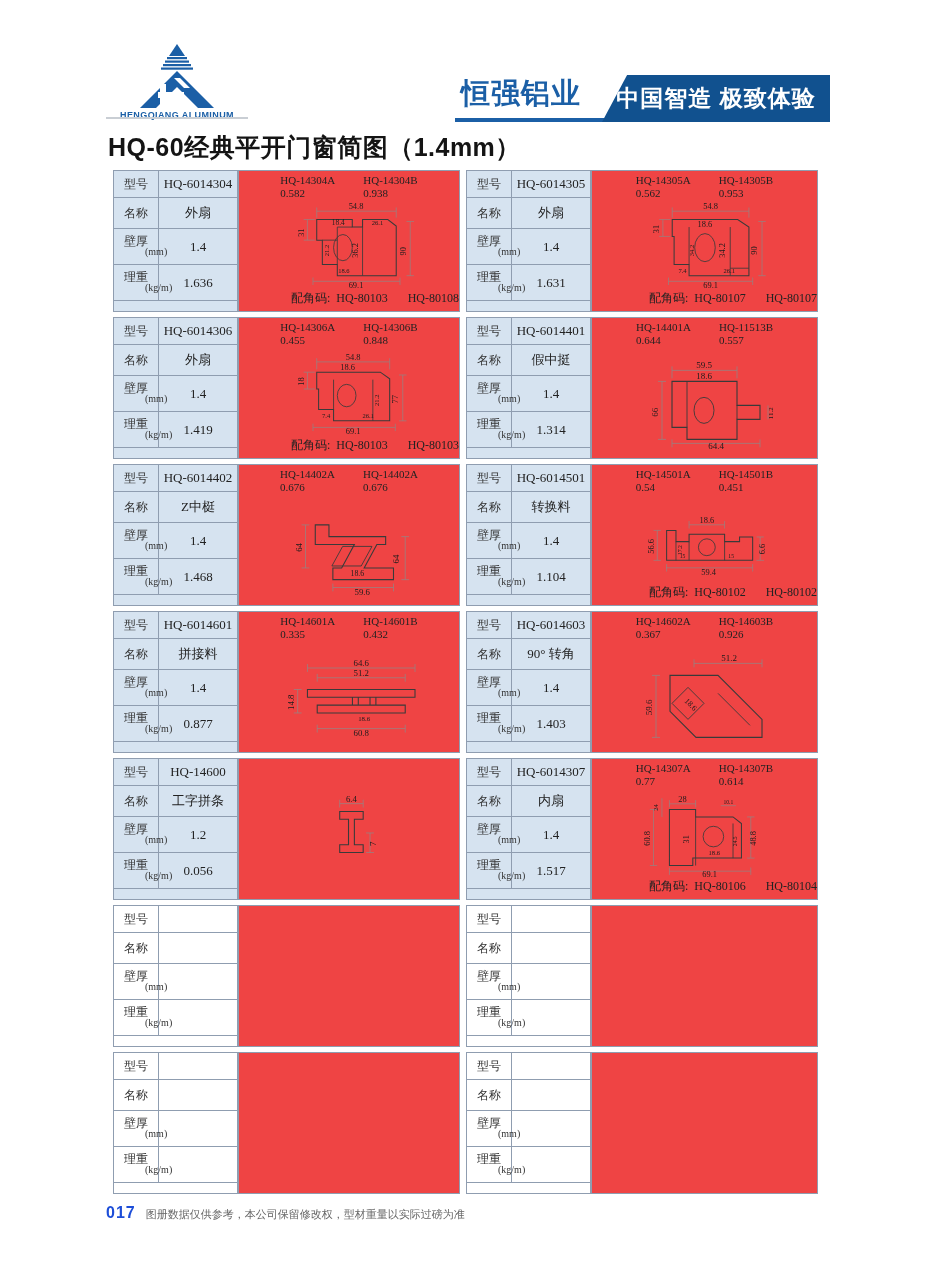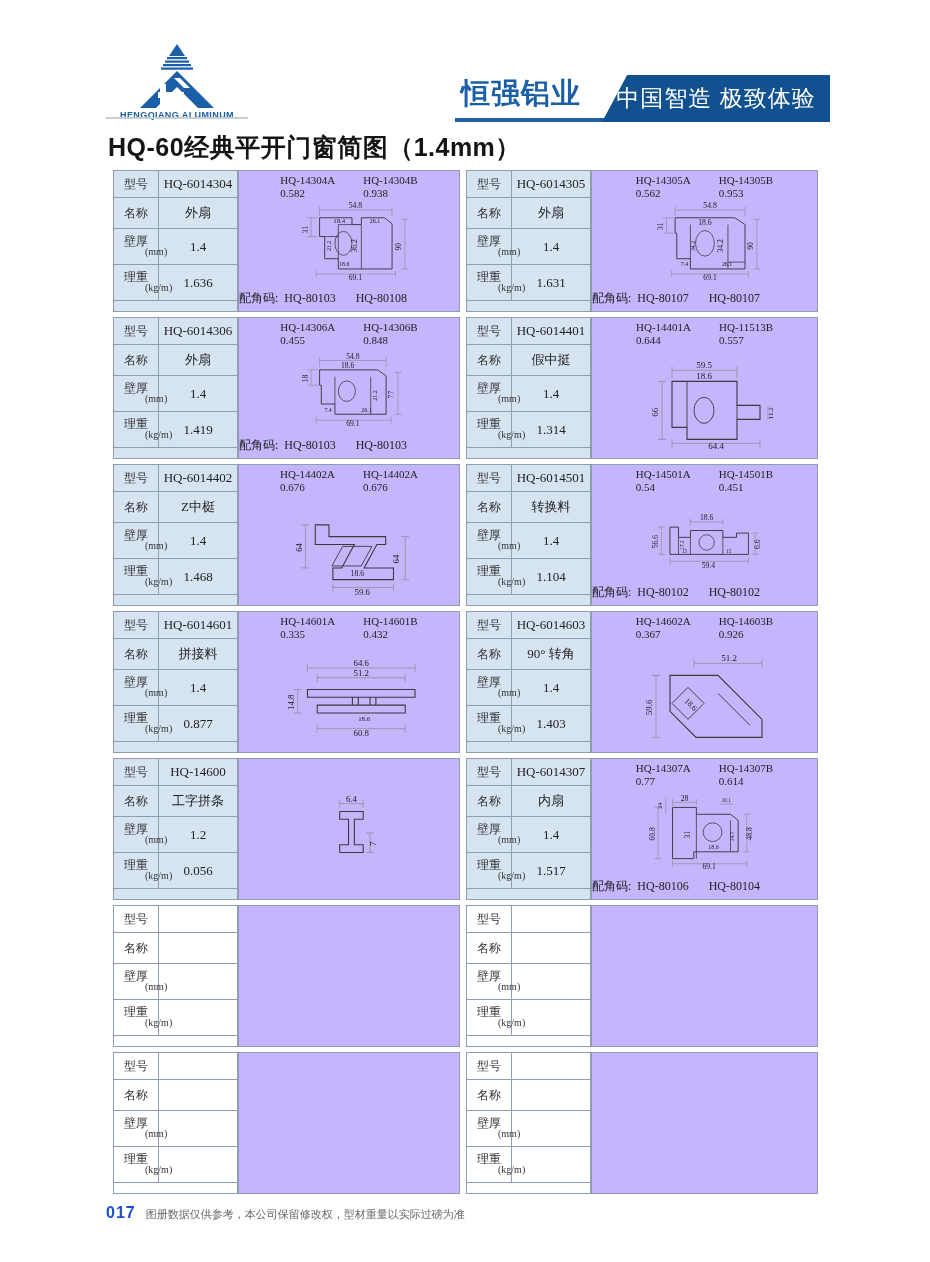--- a/index.html
+++ b/index.html
@@ -14,43 +14,43 @@
     color:#1b5fa6;letter-spacing:.4px;margin-top:2px;white-space:nowrap;}
   .logo-rule{position:absolute;left:106px;top:117px;width:142px;height:2px;background:#c9ced4;}
   .brand-row{position:absolute;left:455px;top:72px;width:375px;height:46px;
     border-bottom:4px solid #1b5fa6;}
   .brand{position:absolute;left:6px;bottom:4px;font-family:"Liberation Sans",sans-serif;
     font-size:29px;font-weight:bold;color:#1b5fa6;letter-spacing:1px;}
   .banner{position:absolute;right:0;bottom:-4px;width:228px;height:47px;background:#11518f;
     clip-path:polygon(11% 0,100% 0,100% 100%,0 100%);
     display:flex;align-items:center;justify-content:center;}
   .banner span{color:#fff;font-family:"Liberation Sans",sans-serif;
-    font-size:23px;font-weight:normal;letter-spacing:1px;}
+    font-size:23px;font-weight:bold;letter-spacing:1px;}
   .page-title{position:absolute;left:108px;top:131px;font-family:"Liberation Sans",sans-serif;
     font-size:25px;font-weight:bold;color:#141414;letter-spacing:.5px;}
   
   .grid{position:absolute;left:113px;top:170px;width:705px;
     display:grid;grid-template-columns:347px 352px;column-gap:6px;row-gap:5px;}
   .cell{height:142px;display:flex;}
   .spec{border-collapse:collapse;width:125px;height:142px;table-layout:fixed;}
   .spec td{border:1px solid #8f9db0;text-align:center;vertical-align:middle;
     padding:0 1px;background:#fff;}
   .cell.filled .spec td{background:#d6e3f0;}
   .spec .lab{width:42px;font-size:12px;color:#333;line-height:1.05;}
   .spec .val{font-size:13px;color:#222;}
   .spec .unit{display:block;font-size:10px;margin-top:-1px;margin-left:30px;}
   .spec .r1{height:27px}.spec .r2{height:31px}.spec .r3{height:36px}.spec .r4{height:36px}
-  .draw{flex:1;border:1px solid #8f9db0;background:#c4b5fd;display:flex;flex-direction:column;
+  .draw{flex:1;border:1px solid #8f9db0;background:#ef4444;display:flex;flex-direction:column;
     overflow:hidden;}
   .dw-labels{display:flex;justify-content:center;gap:28px;margin-top:3px;
     font-size:11px;line-height:1.15;color:#222;min-height:2px;}
   .dw-label{text-align:left;white-space:nowrap;}
   .dw-svg{flex:1;min-height:0;}
   .dw-svg svg{width:100%;height:100%;display:block;}
-  .dw-code{font-size:12px;text-align:left;margin:8px 0 4px 0;color:#222;white-space:nowrap;}
+  .dw-code{font-size:12px;text-align:right;margin:0 0 4px 0;color:#222;white-space:nowrap;}
   
   .footer{position:absolute;left:106px;top:1204px;display:flex;align-items:baseline;gap:10px;
     font-family:"Liberation Sans",sans-serif;}
   .page-num{font-size:16px;font-weight:bold;color:#1d4ed8;letter-spacing:1px;}
   .footer-note{font-size:11px;color:#666;}
 </style>
 </head>
 <body>
 
 <div class="logo">

